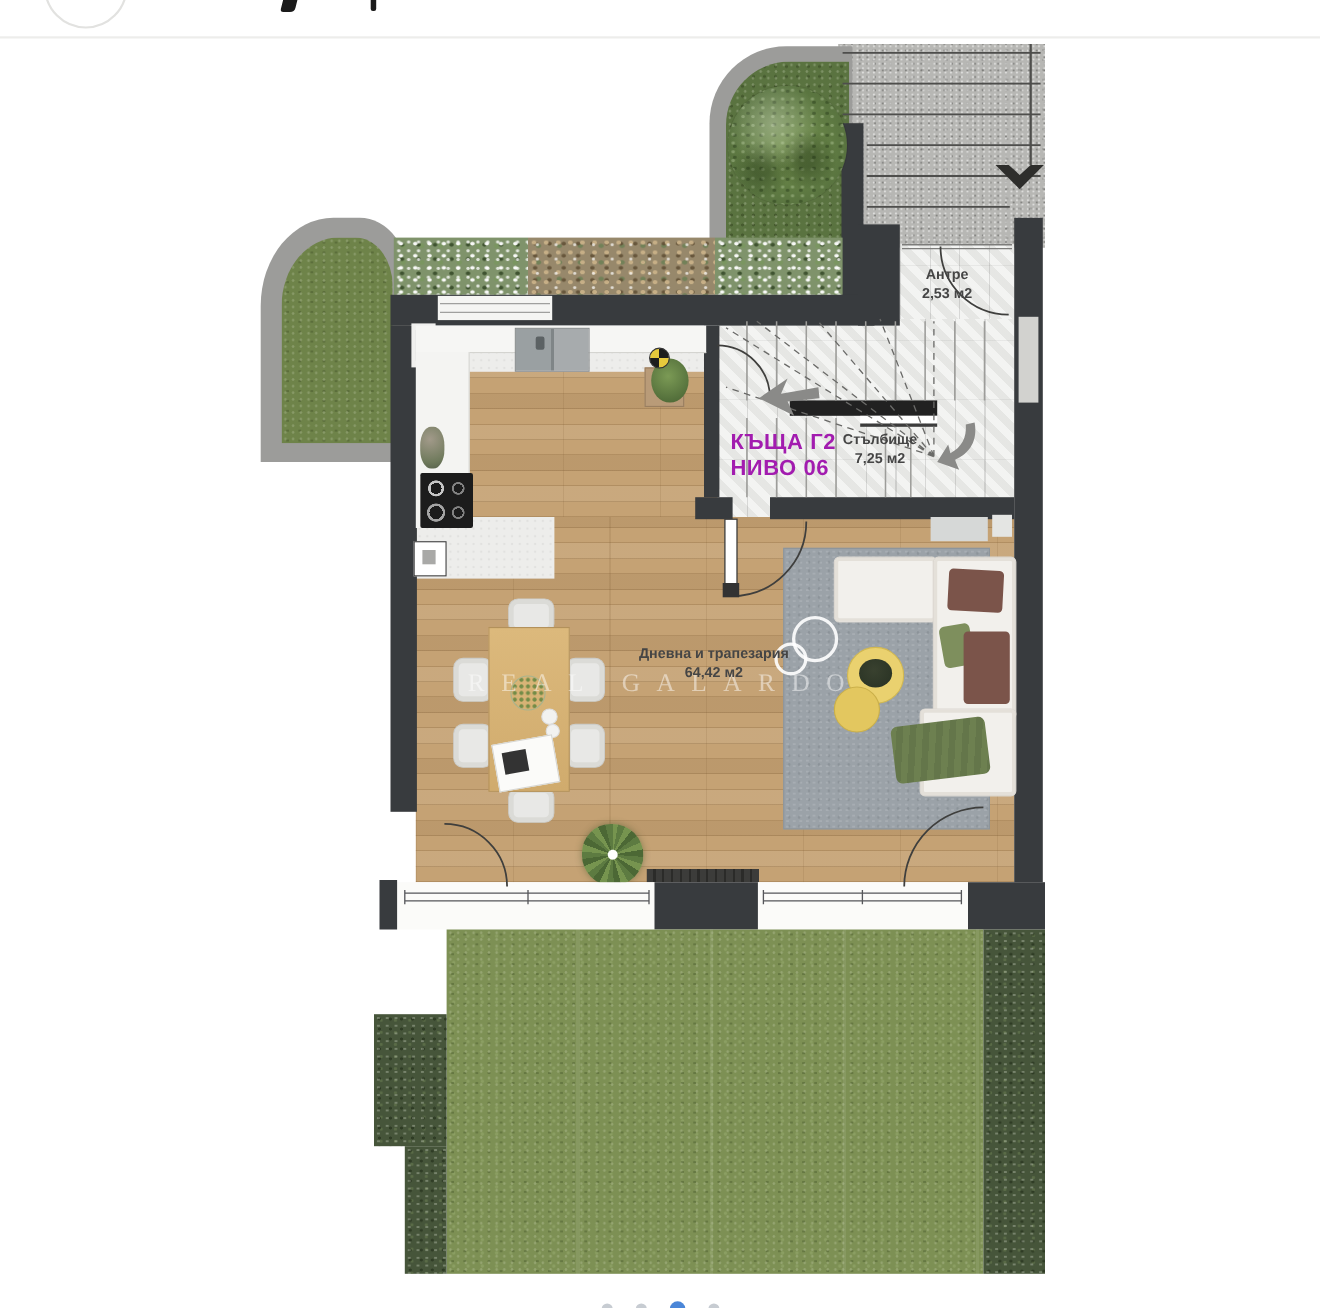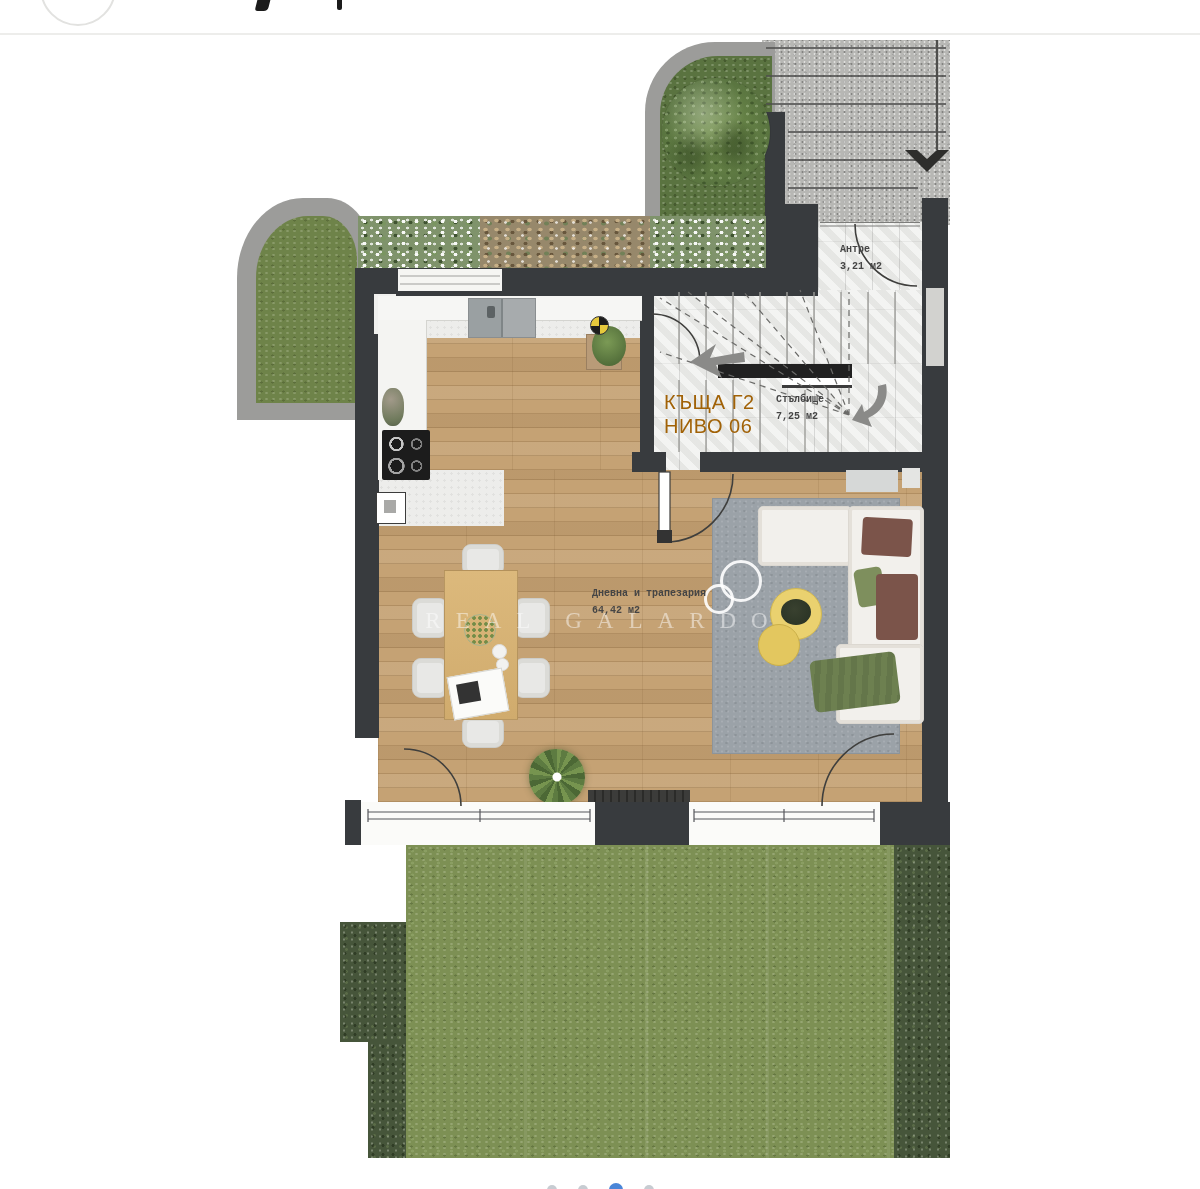--- a/index.html
+++ b/index.html
@@ -66,22 +66,22 @@
   .white{background:#fbfbf9;}
   .tree{border-radius:50%;background:
     radial-gradient(circle at 38% 32%,rgba(255,255,255,.28),transparent 42%),
     radial-gradient(circle at 66% 62%,rgba(28,44,18,.4) 7%,transparent 28%),
     radial-gradient(circle at 28% 70%,rgba(28,44,18,.35) 6%,transparent 24%),
     radial-gradient(rgba(215,232,190,.3) 1.2px,transparent 2px),
     radial-gradient(rgba(36,56,22,.45) 1.4px,transparent 2.1px),
     radial-gradient(circle,#74924e,#5a7540 68%,#49613358);
     background-size:auto,auto,auto,9px 8px,12px 10px,auto;
     box-shadow:0 0 0 1px rgba(0,0,0,.07);}
-  .label{color:#454545;font-size:10px;font-weight:700;text-align:left;line-height:17px;white-space:nowrap;font-family:Liberation Mono, monospace;}
-  .unit{color:#a16207;font-size:20px;font-weight:400;line-height:24px;letter-spacing:.5px;white-space:nowrap;}
+  .label{color:#454545;font-size:13px;font-weight:700;text-align:center;line-height:17px;white-space:nowrap;}
+  .unit{color:#a21caf;font-size:20px;font-weight:700;line-height:24px;letter-spacing:.5px;white-space:nowrap;}
   .wm1{font-family:"Liberation Serif",serif;font-size:64px;letter-spacing:7px;color:rgba(255,255,255,.62);white-space:nowrap;}
   .wm2{font-family:"Liberation Serif",serif;font-size:23px;letter-spacing:15px;color:rgba(255,255,255,.48);white-space:nowrap;}
   .dotrow{display:flex;gap:21px;align-items:flex-start;}
   .dot{width:10px;height:10px;border-radius:50%;display:inline-block;margin-top:2px;}
   .dot.active{width:14px;height:14px;margin-top:0;}
 </style>
 </head>
 <body>
 
 <div class="a" style="left:0;top:0;width:1200px;height:34px;overflow:hidden;">
@@ -242,21 +242,21 @@
     </g>
     <g stroke="#a0a09e" stroke-width="1.2">
       <path d="M400,276 H500 M400,284 H500"></path>
     </g>
   </svg>
 
   <div class="a wm2" style="left:604px;top:608px;transform:translateX(-50%);">REAL GALARDO</div>
 
   <div class="a label" style="left:861px;top:241px;transform:translateX(-50%);">
     <div>Антре</div>
-    <div>3,21 м2</div>
+    <div>2,53 м2</div>
   </div>
   <div class="a label" style="left:800px;top:391px;transform:translateX(-50%);">
     <div>Стълбище</div>
     <div>7,25 м2</div>
   </div>
   <div class="a unit" style="left:664px;top:390px;">
     <div>КЪЩА Г2</div>
     <div>НИВО 06</div>
   </div>
   <div class="a label" style="left:649px;top:585px;transform:translateX(-50%);">

